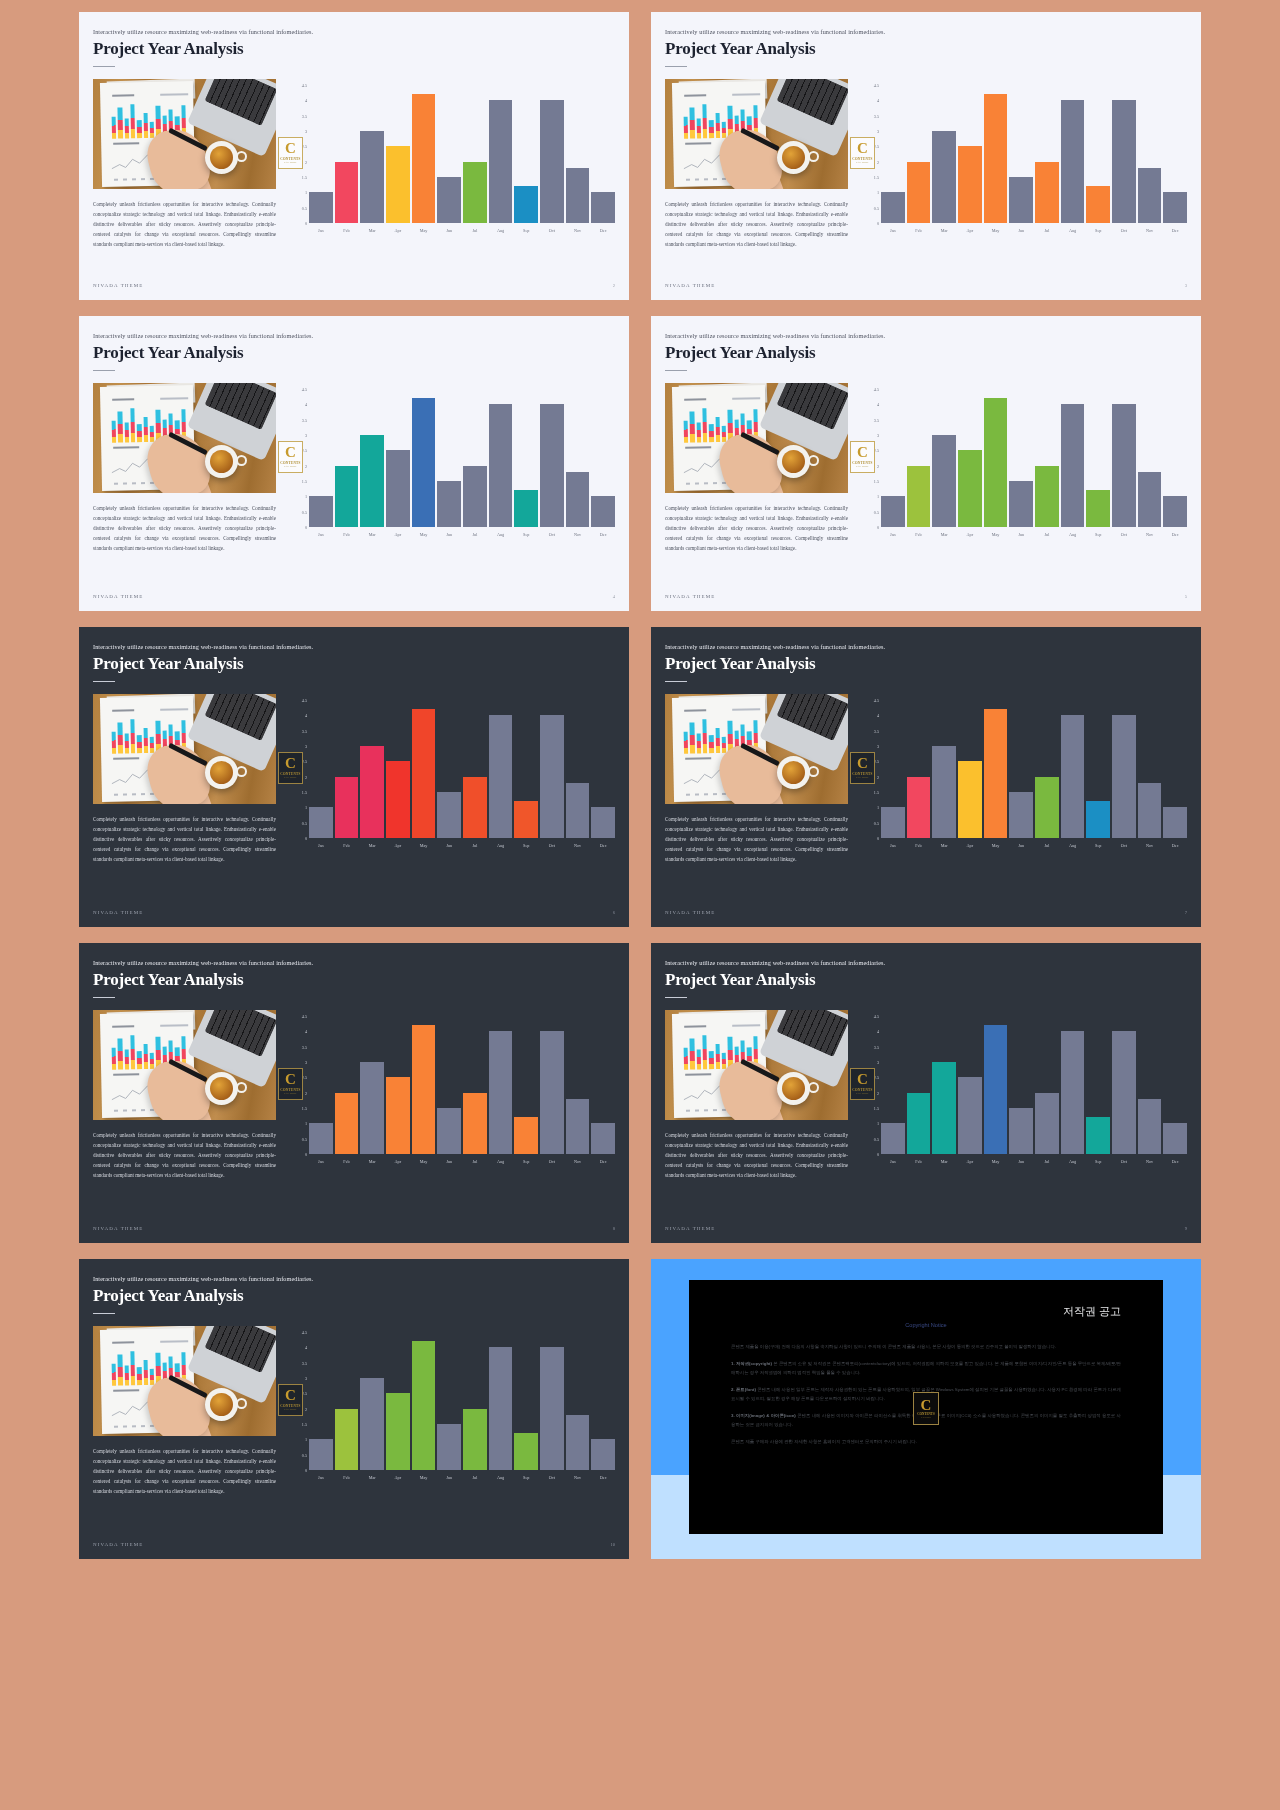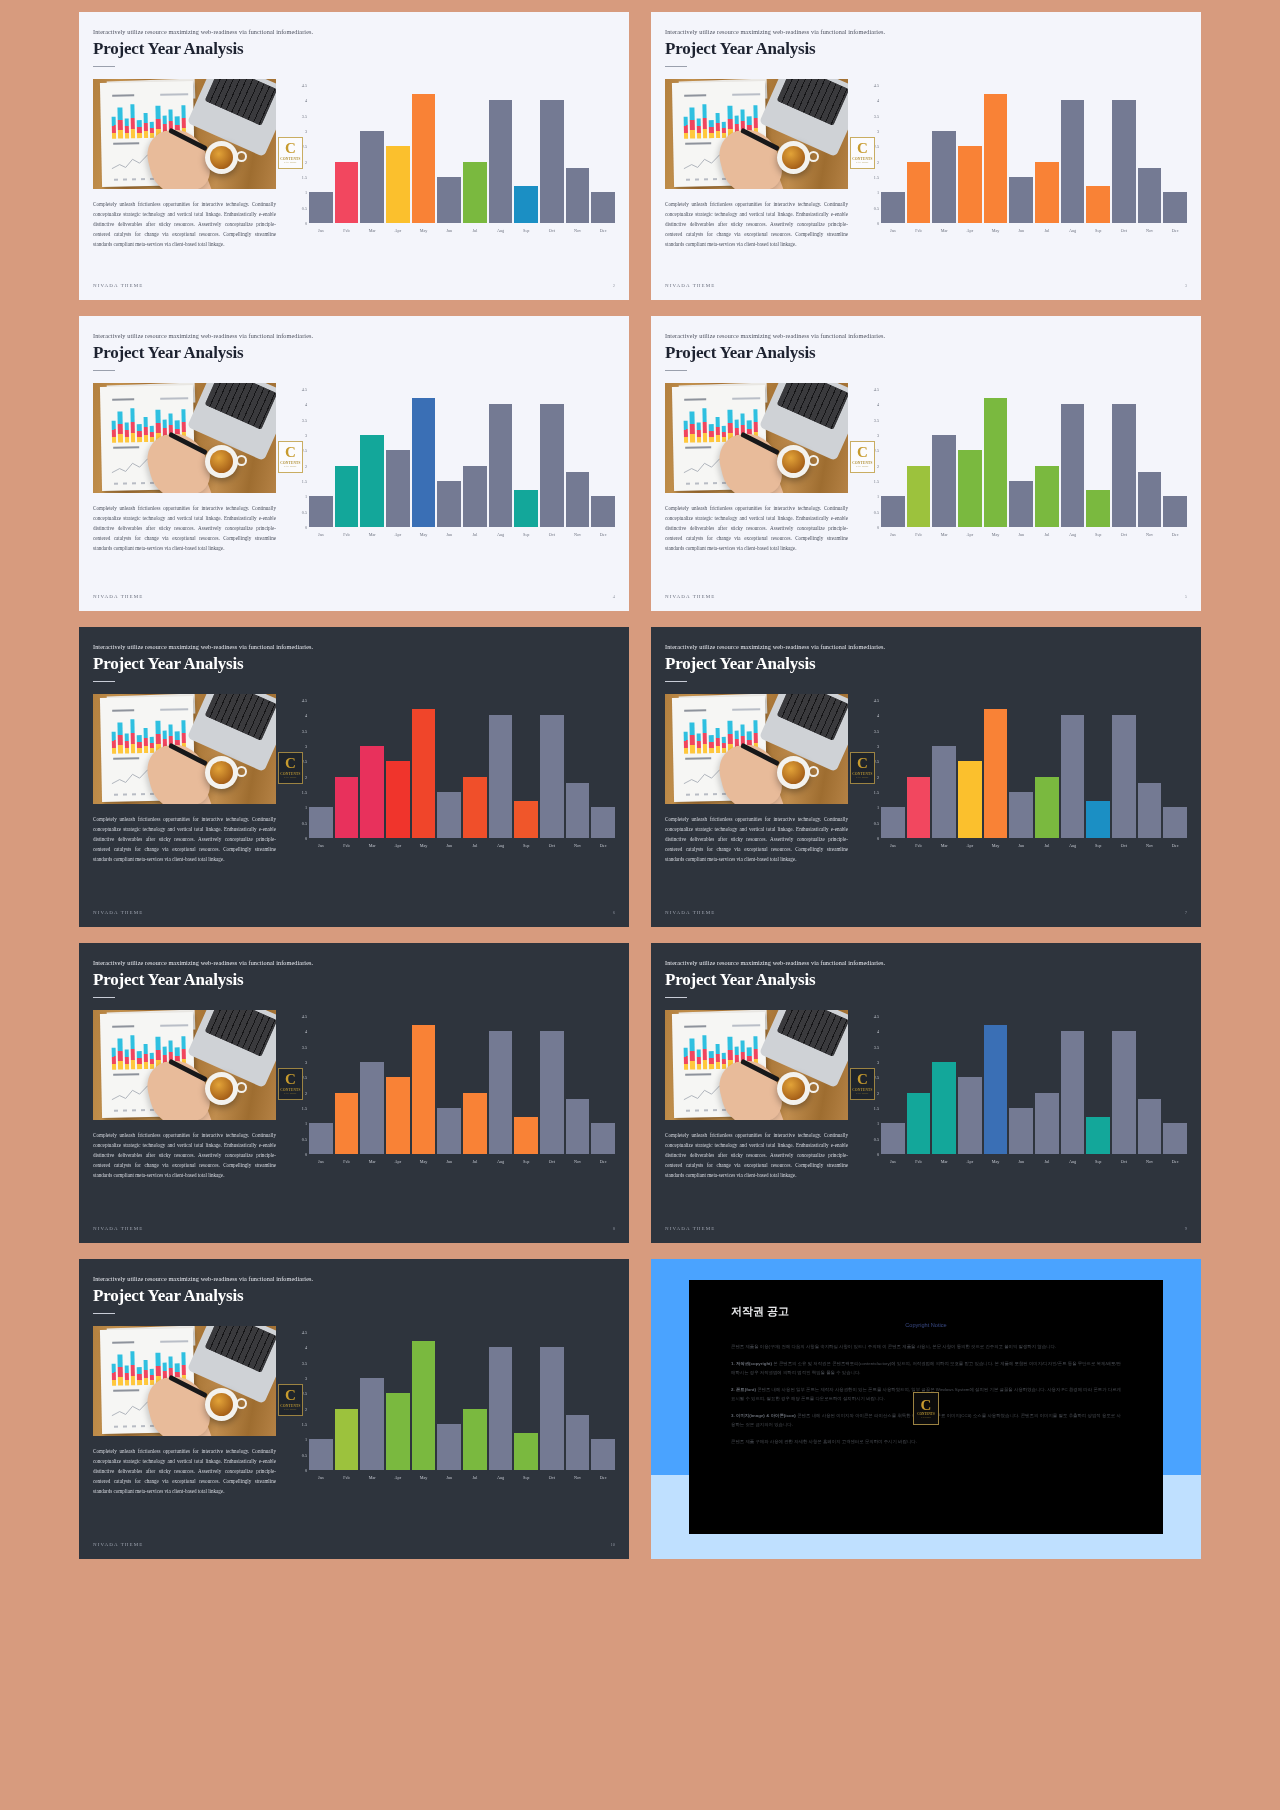--- a/index.html
+++ b/index.html
@@ -276,22 +276,22 @@
   }
   .copy-card {
     position: relative;
     width: 474px; height: 254px;
     background: #000;
     margin-top: -4px;
     padding: 18px 42px 10px 42px;
     overflow: hidden;
   }
   .copy-title {
-    text-align: left;
-    font-size: 11px; font-weight: 700; color: #e7e8ea;
+    text-align: right;
+    font-size: 11px; font-weight: 400; color: #e7e8ea;
     font-family: "Liberation Sans", sans-serif;
     margin-top: 6px;
   }
   .copy-sub {
     text-align: center;
     font-size: 5.6px; color: #3a4a86; margin-top: 3px;
     font-family: "Liberation Sans", sans-serif;
   }
   .copy-body {
     margin-top: 14px;

